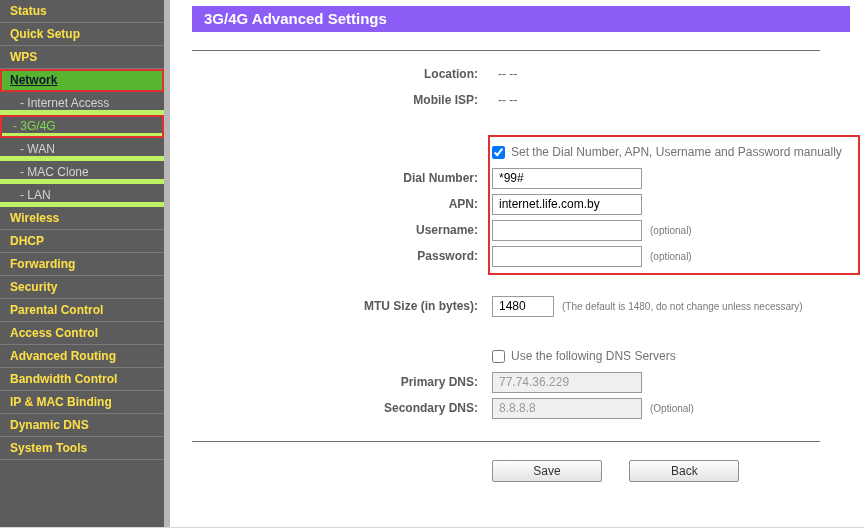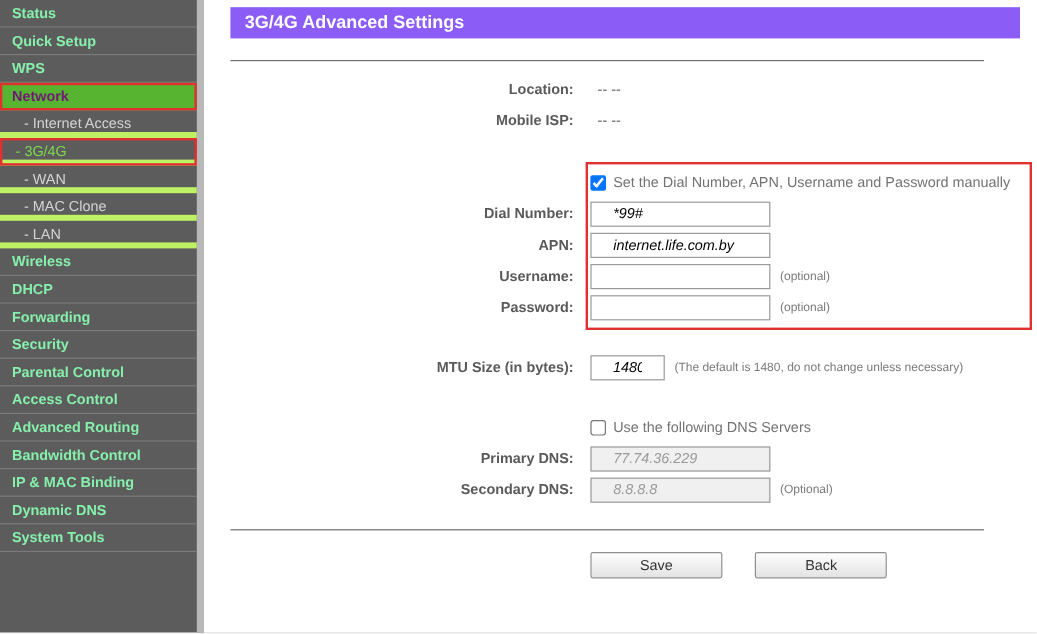--- a/index.html
+++ b/index.html
@@ -22,40 +22,41 @@
   .sidebar {
     width: 170px;
     background: #5c5c5c;
     border-right: 6px solid #b8b8b8;
     flex-shrink: 0;
   }
   .nav-item {
     height: 23px;
     line-height: 23px;
     padding-left: 10px;
-    color: #86efac;
+    color: #fde047;
     font-weight: bold;
     font-size: 12px;
     cursor: pointer;
     border-bottom: 1px solid #7a7a7a;
     white-space: nowrap;
   }
   .nav-sub {
     height: 23px;
     line-height: 23px;
     padding-left: 20px;
     color: #d4d4d4;
     font-size: 12px;
     cursor: pointer;
     border-bottom: 5px solid #bef264;
     white-space: nowrap;
   }
   .nav-item.active {
     background: #57b431;
-    color: #701a75;
+    color: #0f172a;
+    text-decoration: underline;
   }
   .nav-sub.active {
     color: #7edb4f;
     padding-left: 13px;
   }
   .red-box { 
     outline: 2px solid #e03030;
     outline-offset: -2px;
   }
   
@@ -98,25 +99,24 @@
     padding-left: 6px;
   }
   .hint {
     color: #7a7a7a;
     margin-left: 8px;
     font-size: 10px;
   }
   input[type="text"], input[type="password"] {
     height: 21px;
     border: 1px solid #9a9a9a;
-    padding: 0 18px;
+    padding: 0 6px;
     font-size: 12px;
     width: 150px;
     background: #fff;
-    font-style: italic;
   }
   input.short { width: 62px; }
   input[disabled] {
     background: #f0f0f0;
     color: #9a9a9a;
   }
   .chk-wrap {
     display: flex;
     align-items: center;
     padding-left: 0;

